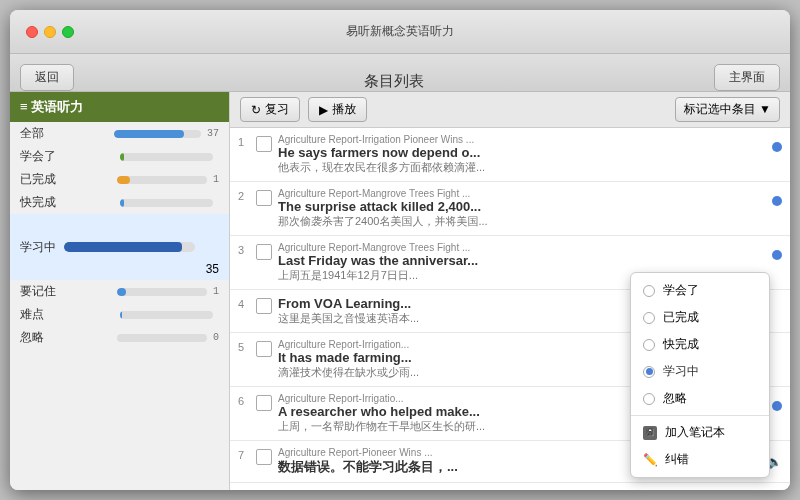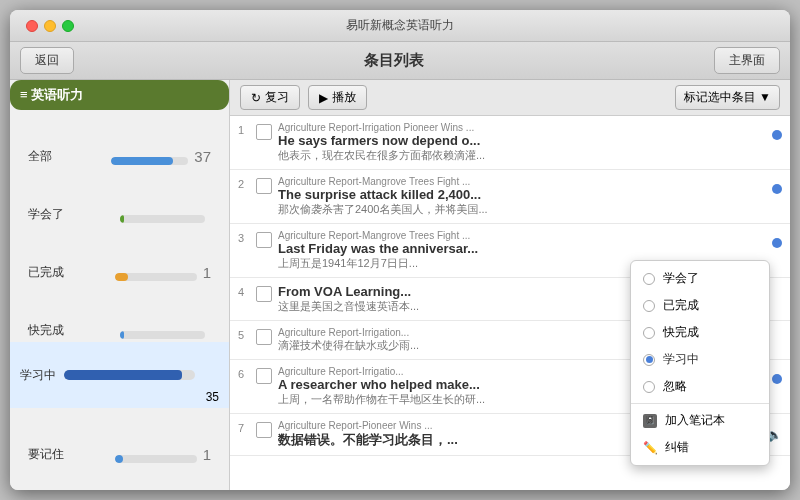--- a/index.html
+++ b/index.html
@@ -18,21 +18,21 @@
       height: 480px;
       background: #ececec;
       border-radius: 8px;
       box-shadow: 0 4px 20px rgba(0,0,0,0.5);
       display: flex;
       flex-direction: column;
       overflow: hidden;
     }
     .titlebar {
       background: linear-gradient(to bottom, #e8e8e8, #d5d5d5);
-      height: 32px;
+      height: 44px;
       display: flex;
       align-items: center;
       padding: 0 16px;
       border-bottom: 1px solid #bbb;
       position: relative;
       text-align: right;
     }
     .traffic-lights {
       display: flex;
       gap: 6px;
@@ -49,37 +49,37 @@
       position: absolute;
       left: 50%;
       transform: translateX(-50%);
       font-size: 12px;
       color: #444;
     }
     .toolbar {
       background: linear-gradient(to bottom, #e0e0e0, #d0d0d0);
       height: 38px;
       display: flex;
-      align-items: center;
+      align-items: flex-end;
       justify-content: space-between;
       padding: 0 10px;
       border-bottom: 1px solid #bbb;
     }
     .toolbar-btn {
       background: linear-gradient(to bottom, #f0f0f0, #ddd);
       border: 1px solid #aaa;
       border-radius: 5px;
       padding: 4px 14px;
       font-size: 12px;
       cursor: pointer;
       color: #333;
     }
     .toolbar-title {
       font-size: 15px;
-      font-weight: bold;
+      font-weight: normal;
       color: #333;
     }
     .content {
       display: flex;
       flex: 1;
       overflow: hidden;
     }
     .sidebar {
       width: 220px;
       background: #f0f0f0;
@@ -90,21 +90,20 @@
     }
     .sidebar-header {
       background: #5a7a2e;
       color: white;
       padding: 6px 10px;
       font-size: 13px;
       font-weight: bold;
       display: flex;
       align-items: center;
       gap: 6px;
-      border-radius: 11px;
     }
     .sidebar-section {
       padding: 6px 10px;
       font-size: 12px;
       color: #555;
       border-bottom: 1px solid #e0e0e0;
     }
     .sidebar-section-title {
       color: #333;
       font-size: 12px;
@@ -121,28 +120,27 @@
     .progress-bar-fill {
       height: 100%;
       border-radius: 4px;
     }
     .fill-blue { background: #4a90d9; }
     .fill-green { background: #5a9e2f; }
     .fill-orange { background: #e8a030; }
     .fill-darkblue { background: #3060b0; }
     .sidebar-item {
       display: flex;
-      align-items: flex-end;
-      padding: 3px 18px;
-      font-size: 12px;
-      cursor: pointer;
-      margin-top: 35px;
+      align-items: center;
+      padding: 3px 10px;
+      font-size: 12px;
+      cursor: pointer;
     }
     .sidebar-item .item-label { flex: 1; color: #333; }
-    .sidebar-item .item-count { color: #777; font-size: 15px; }
+    .sidebar-item .item-count { color: #777; font-size: 10px; font-family: Liberation Mono, monospace; }
     .studying-row {
       background: #e0eeff;
       padding: 4px 10px;
       display: flex;
       align-items: center;
       gap: 4px;
       font-size: 12px;
     }
     .studying-bar-container {
       flex: 1;
@@ -463,20 +461,21 @@
             <div class="item-sub">这里是美国之音慢速英语本...</div>
           </div>
           <div class="item-dot-empty"></div>
         </div>
 
         <div class="list-item">
           <span class="item-num">5</span>
           <div class="item-checkbox"></div>
           <div class="item-body">
             <div class="item-category">Agriculture Report-Irrigation...</div>
+            <div class="item-title">It has made farming...</div>
             <div class="item-sub">滴灌技术使得在缺水或少雨...</div>
           </div>
           <div class="item-dot-empty"></div>
         </div>
 
         <div class="list-item">
           <span class="item-num">6</span>
           <div class="item-checkbox"></div>
           <div class="item-body">
             <div class="item-category">Agriculture Report-Irrigatio...</div>

